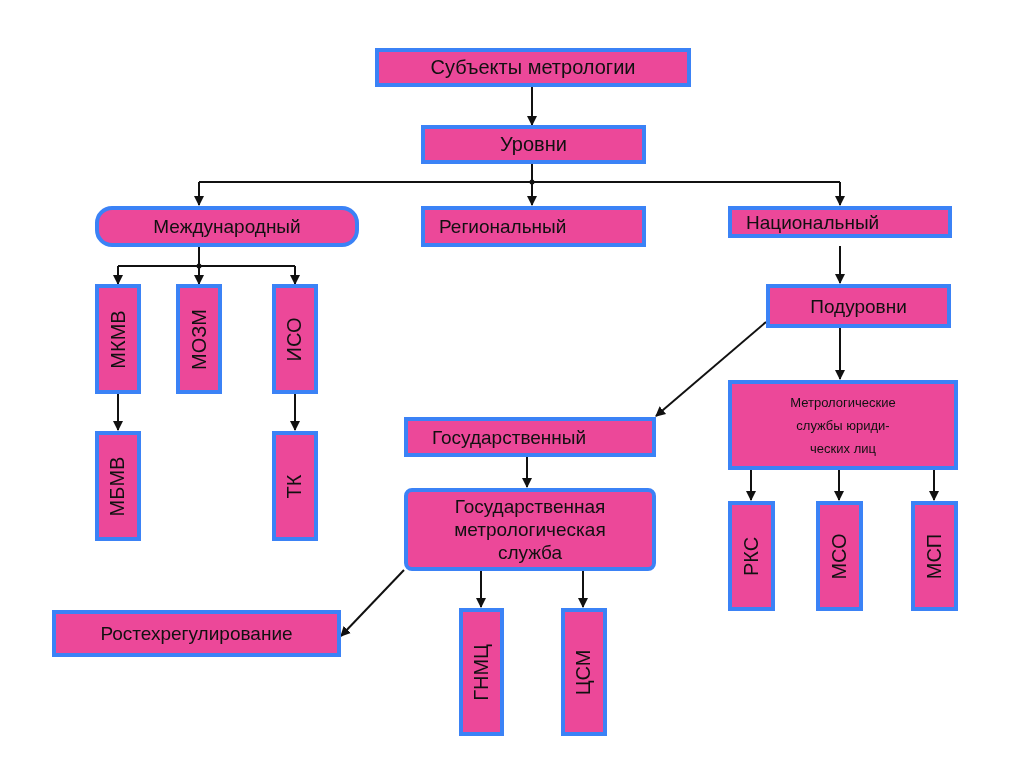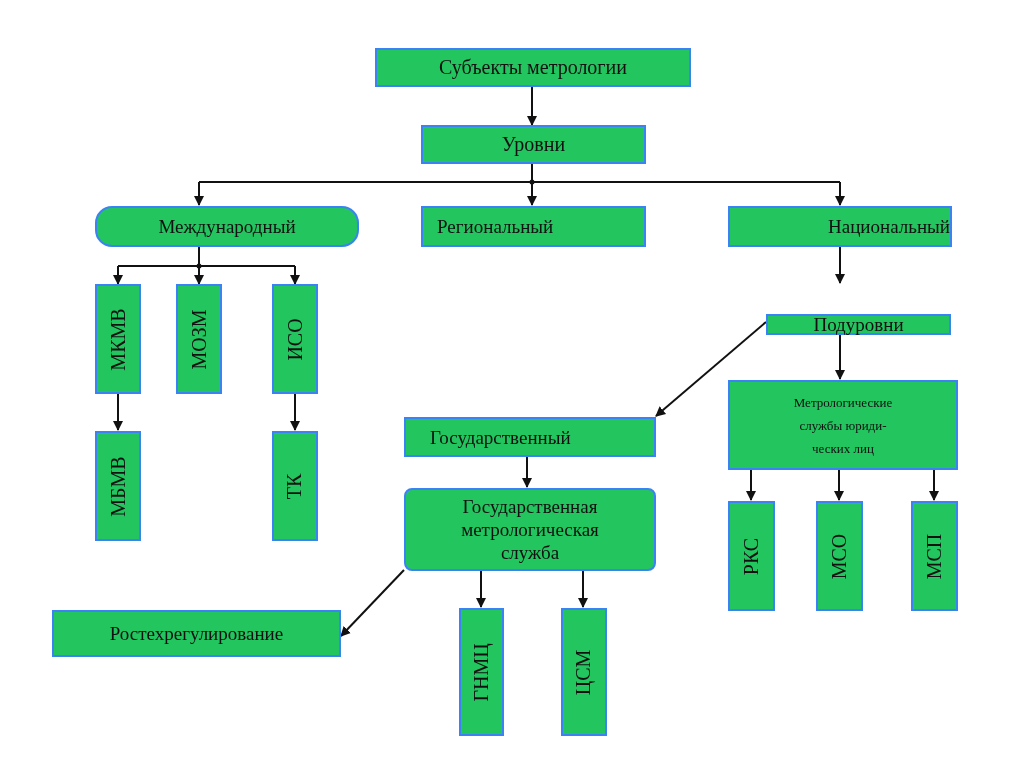--- a/index.html
+++ b/index.html
@@ -1,18 +1,18 @@
 <!DOCTYPE html>
 <html><head>
 <meta charset="utf-8">
 <style>
   html, body { margin:0; padding:0; background:#ffffff; }
   body { width:1024px; height:767px; position:relative; overflow:hidden; font-family:"Liberation Sans", sans-serif; }
   svg.links { position:absolute; left:0; top:0; }
-  .box { position:absolute; box-sizing:border-box; border:2px solid #3b82f6; background:#22c55e; display:flex; align-items:center; justify-content:center; text-align:center; color:#111; font-size:19px; line-height:23px;font-family:Liberation Serif, serif; }
+  .box { position:absolute; box-sizing:border-box; border:4px solid #3b82f6; background:#ec4899; display:flex; align-items:center; justify-content:center; text-align:center; color:#111; font-size:19px; line-height:23px; }
   .vbox span { transform:rotate(-90deg); white-space:nowrap; display:inline-block; font-size:20px; }
 </style>
 </head>
 <body>
 
 <svg class="links" width="1024" height="767">
   <defs>
     <marker id="ah" markerWidth="10" markerHeight="12" refX="9" refY="6" orient="auto" markerUnits="userSpaceOnUse">
       <path d="M0,1 L10,6 L0,11 Z" fill="#111"></path>
     </marker>
@@ -58,41 +58,41 @@
 <div class="box" style="left:421px;top:125px;width:225px;height:39px;font-size:20px;">
     <span>Уровни</span>
   </div>
 
 <div class="box" style="left:95px;top:206px;width:264px;height:41px;border-radius:17px;">
     <span>Международный</span>
   </div>
 <div class="box" style="left:421px;top:206px;width:225px;height:41px;justify-content:flex-start;padding-left:14px;">
     <span>Региональный</span>
   </div>
-<div class="box" style="left:728px;top:206px;width:224px;height:41px;justify-content:flex-end;padding-left:14px;">
+<div class="box" style="left:728px;top:206px;width:224px;height:32px;justify-content:flex-start;padding-left:14px;">
     <span>Национальный</span>
   </div>
 
 <div class="box vbox" style="left:95px;top:284px;width:46px;height:110px;">
     <span>МКМВ</span>
   </div>
 <div class="box vbox" style="left:176px;top:284px;width:46px;height:110px;">
     <span>МОЗМ</span>
   </div>
 <div class="box vbox" style="left:272px;top:284px;width:46px;height:110px;">
     <span>ИСО</span>
   </div>
 <div class="box vbox" style="left:95px;top:431px;width:46px;height:110px;">
     <span>МБМВ</span>
   </div>
 <div class="box vbox" style="left:272px;top:431px;width:46px;height:110px;">
     <span>ТК</span>
   </div>
 
-<div class="box" style="left:766px;top:284px;width:185px;height:21px;margin-top:30px;">
+<div class="box" style="left:766px;top:284px;width:185px;height:44px;">
     <span>Подуровни</span>
   </div>
 
 <div class="box" style="left:728px;top:380px;width:230px;height:90px;flex-direction:column;font-size:13px;">
   <span>Метрологические</span>
   <span>службы юриди-</span>
   <span>ческих лиц</span>
 </div>
 <div class="box vbox" style="left:728px;top:501px;width:47px;height:110px;">
     <span>РКС</span>

